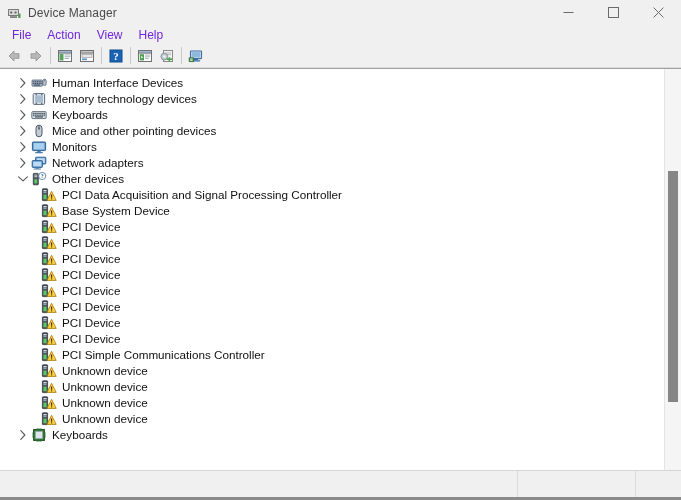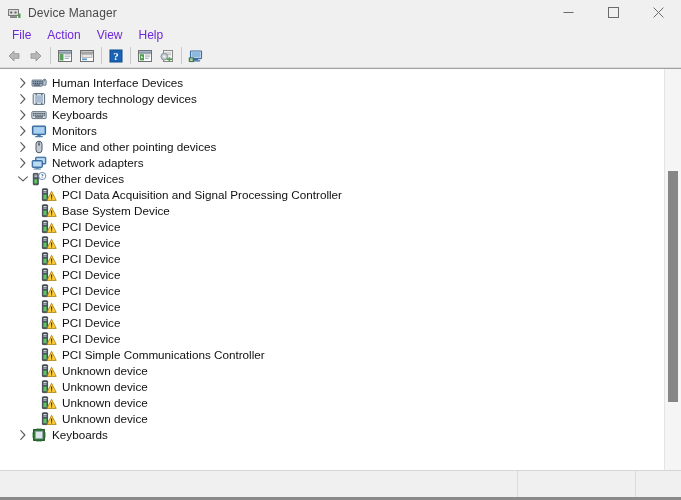--- a/index.html
+++ b/index.html
@@ -434,34 +434,34 @@
             </svg></span>
           <span class="rlabel">Keyboards</span>
         </div>
         <div class="row lvl1">
           <span class="chev">
             <svg width="16" height="16" viewBox="0 0 16 16">
               <use href="#i-chev-right"></use>
             </svg>
           </span>
           <span class="ricon"><svg width="16" height="16" viewBox="0 0 16 16">
+              <use href="#i-mouse"></use>
+            </svg></span>
+          <span class="rlabel">Mice and other pointing devices</span>
+        </div>
+        <div class="row lvl1">
+          <span class="chev">
+            <svg width="16" height="16" viewBox="0 0 16 16">
+              <use href="#i-chev-right"></use>
+            </svg>
+          </span>
+          <span class="ricon"><svg width="16" height="16" viewBox="0 0 16 16">
               <use href="#i-monitor"></use>
             </svg></span>
           <span class="rlabel">Monitors</span>
-        </div>
-        <div class="row lvl1">
-          <span class="chev">
-            <svg width="16" height="16" viewBox="0 0 16 16">
-              <use href="#i-chev-right"></use>
-            </svg>
-          </span>
-          <span class="ricon"><svg width="16" height="16" viewBox="0 0 16 16">
-              <use href="#i-mouse"></use>
-            </svg></span>
-          <span class="rlabel">Mice and other pointing devices</span>
         </div>
         <div class="row lvl1">
           <span class="chev">
             <svg width="16" height="16" viewBox="0 0 16 16">
               <use href="#i-chev-right"></use>
             </svg>
           </span>
           <span class="ricon"><svg width="16" height="16" viewBox="0 0 16 16">
               <use href="#i-netadapter"></use>
             </svg></span>

